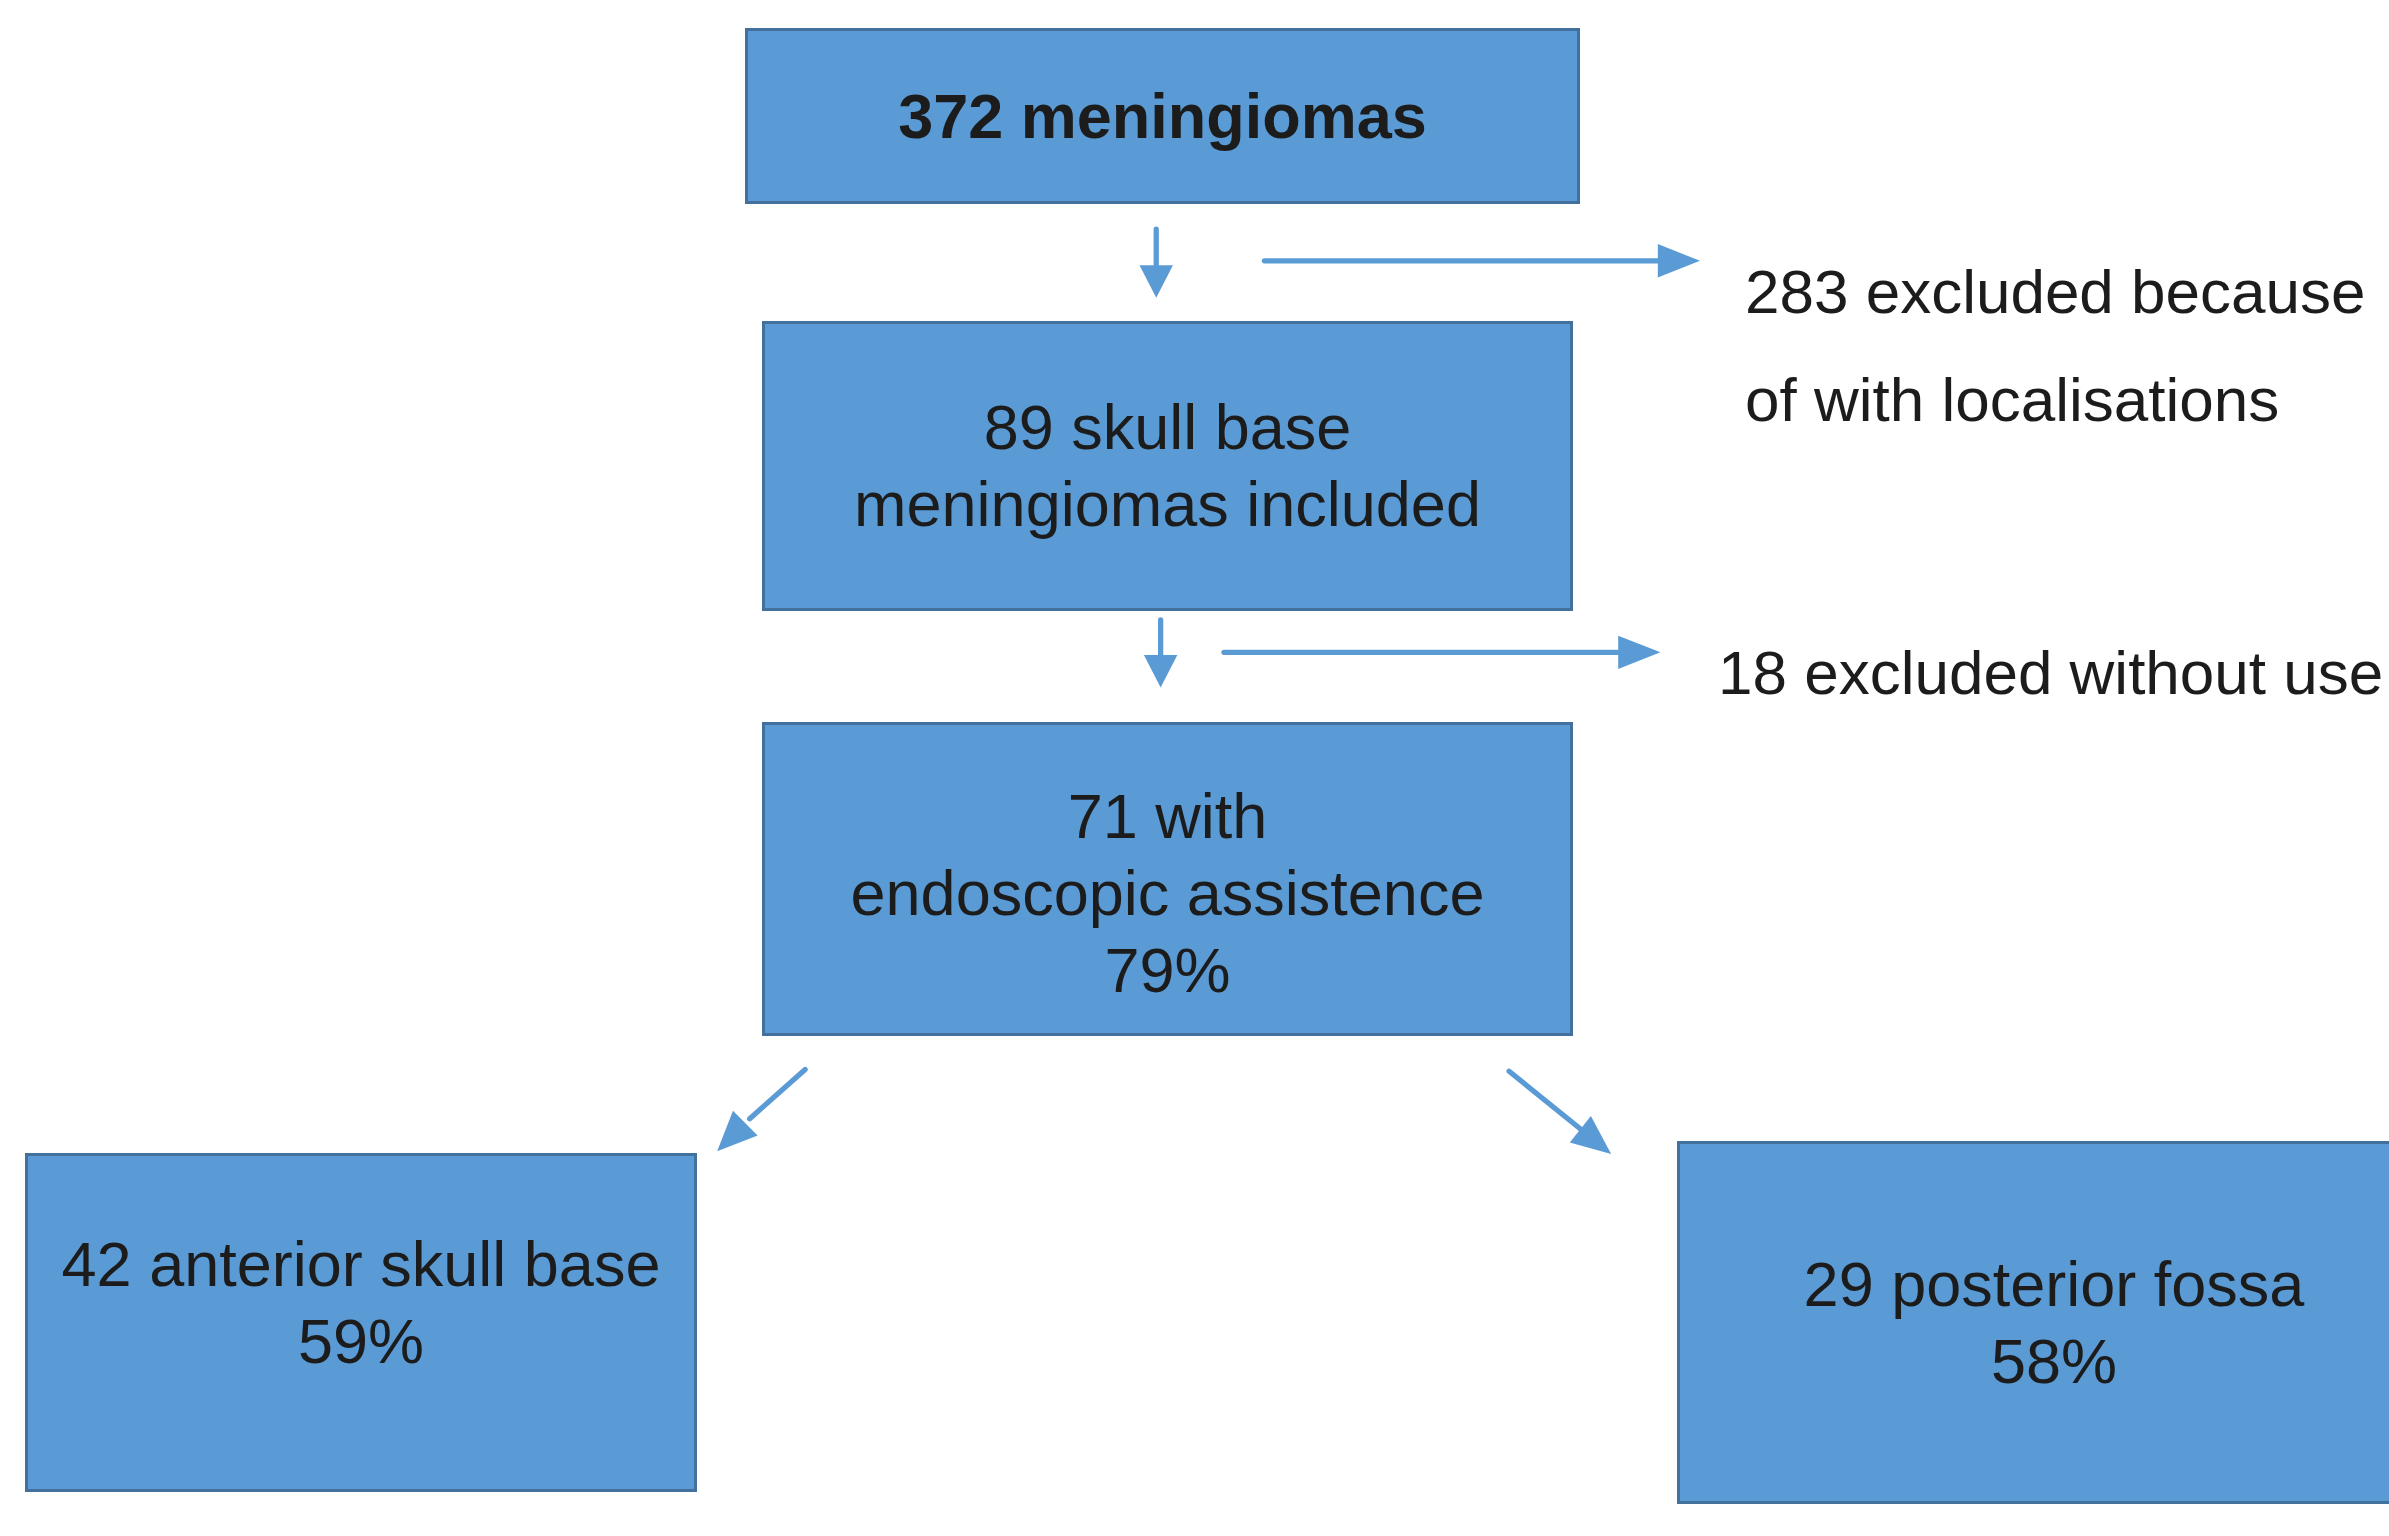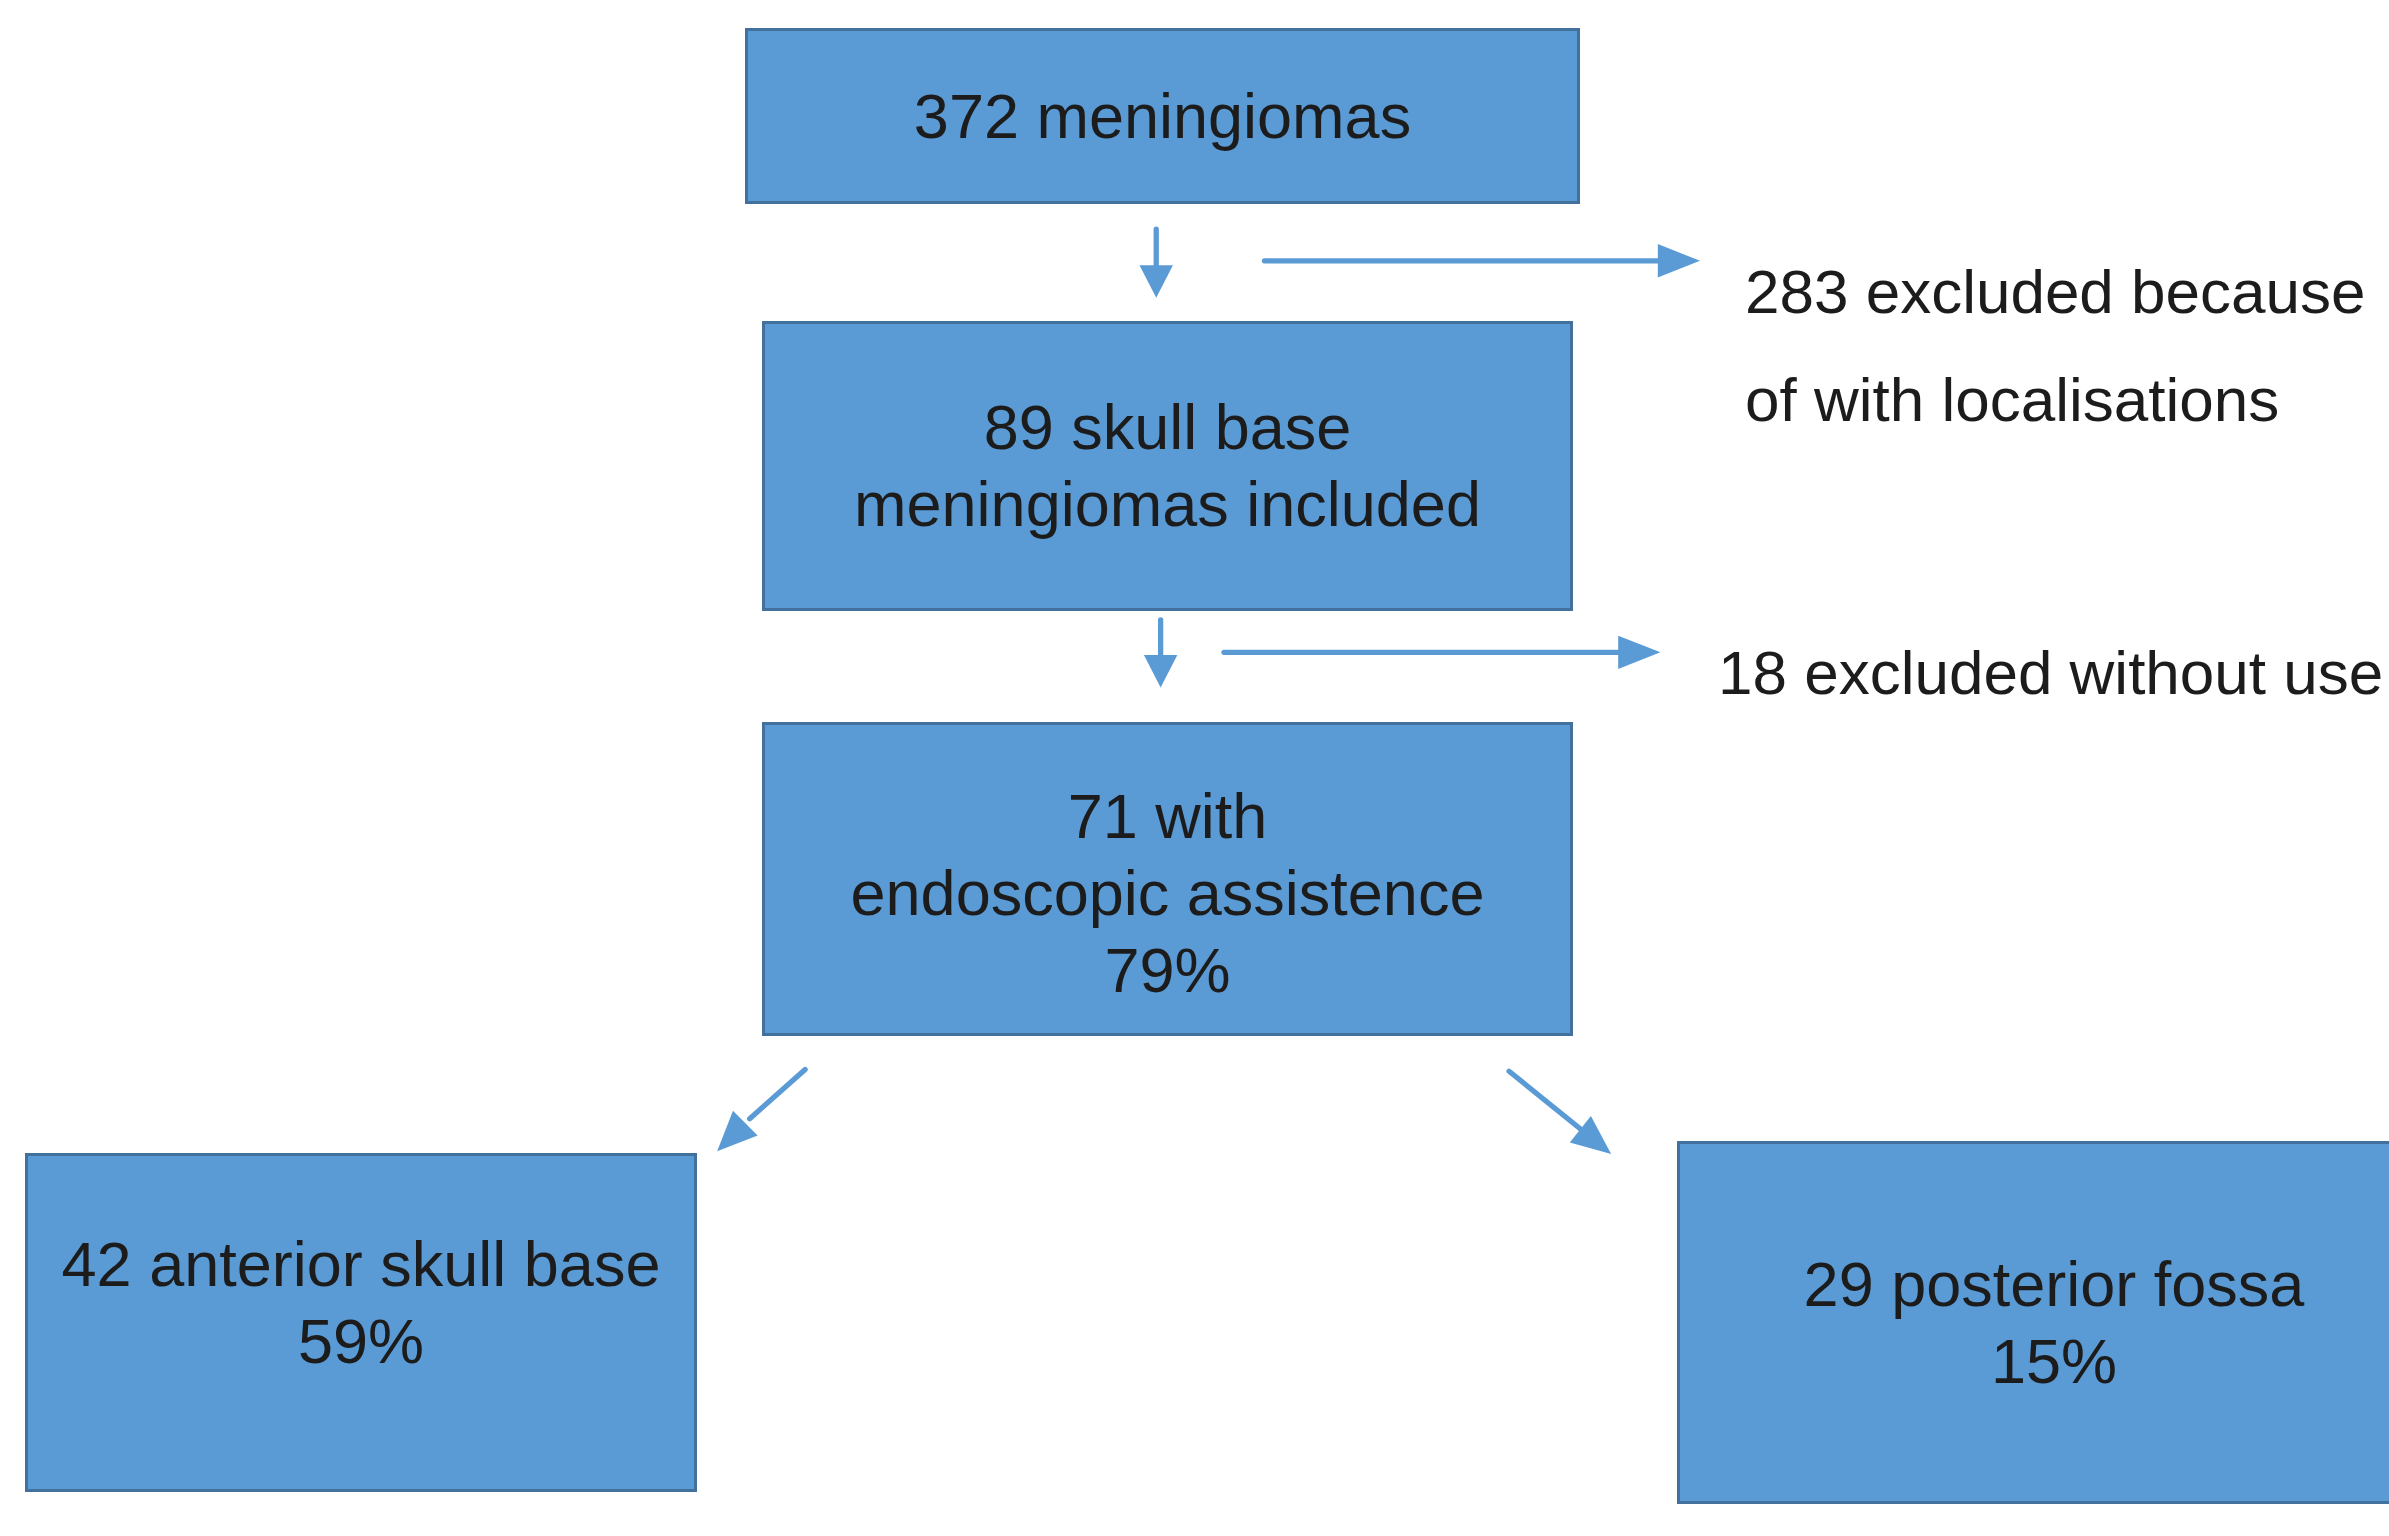--- a/index.html
+++ b/index.html
@@ -40,21 +40,21 @@
     display: flex;
     flex-direction: column;
     align-items: center;
     justify-content: center;
     text-align: center;
     font-size: 63px;
     line-height: 77px;
     white-space: nowrap;
   }
   .node span { display: block; }
-  #node-total      { left: 745px;  top: 28px;   width: 835px; height: 176px; }
+  #node-total      { left: 745px;  top: 28px;   width: 835px; height: 176px; font-weight: bold; }
   #node-included   { left: 762px;  top: 321px;  width: 811px; height: 290px; padding-bottom: 0; }
   #node-endoscopic { left: 762px;  top: 722px;  width: 811px; height: 314px; padding-top: 28px; }
   #node-anterior   { left: 25px;   top: 1153px; width: 672px; height: 339px; padding-bottom: 39px; }
   #node-posterior  { left: 1677px; top: 1141px; width: 754px; height: 363px; }
   .annotation {
     position: absolute;
     font-size: 62px;
     line-height: 80px;
     white-space: nowrap;
     text-align: left;
@@ -110,21 +110,21 @@
     <span>79%</span>
   </div>
 
   <div class="node" id="node-anterior">
     <span>42 anterior skull base</span>
     <span>59%</span>
   </div>
 
   <div class="node" id="node-posterior">
     <span>29 posterior fossa</span>
-    <span>15%</span>
+    <span>58%</span>
   </div>
 
   <div class="annotation" id="ann-localisations">
     <span>283 excluded because</span>
     <span>of with localisations</span>
   </div>
 
   <div class="annotation" id="ann-endoscope">
     <span>18 excluded without use</span>
   </div>

